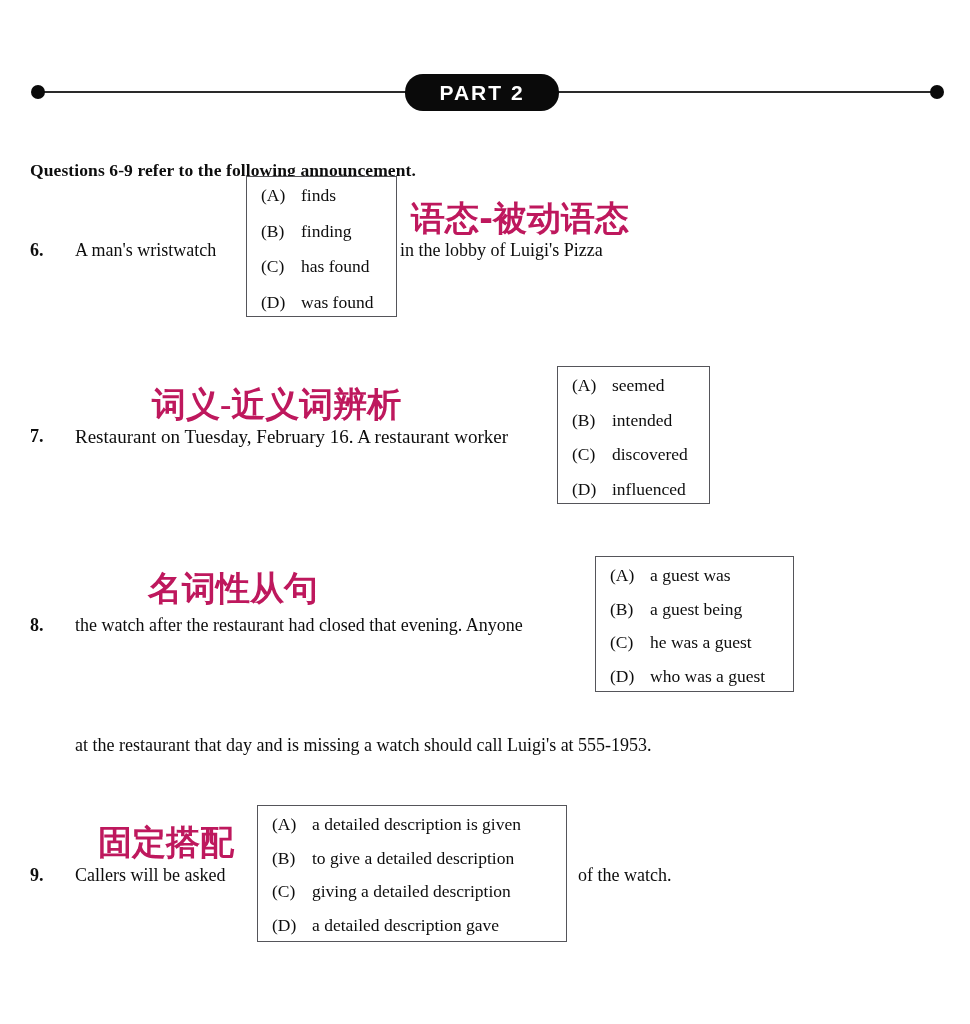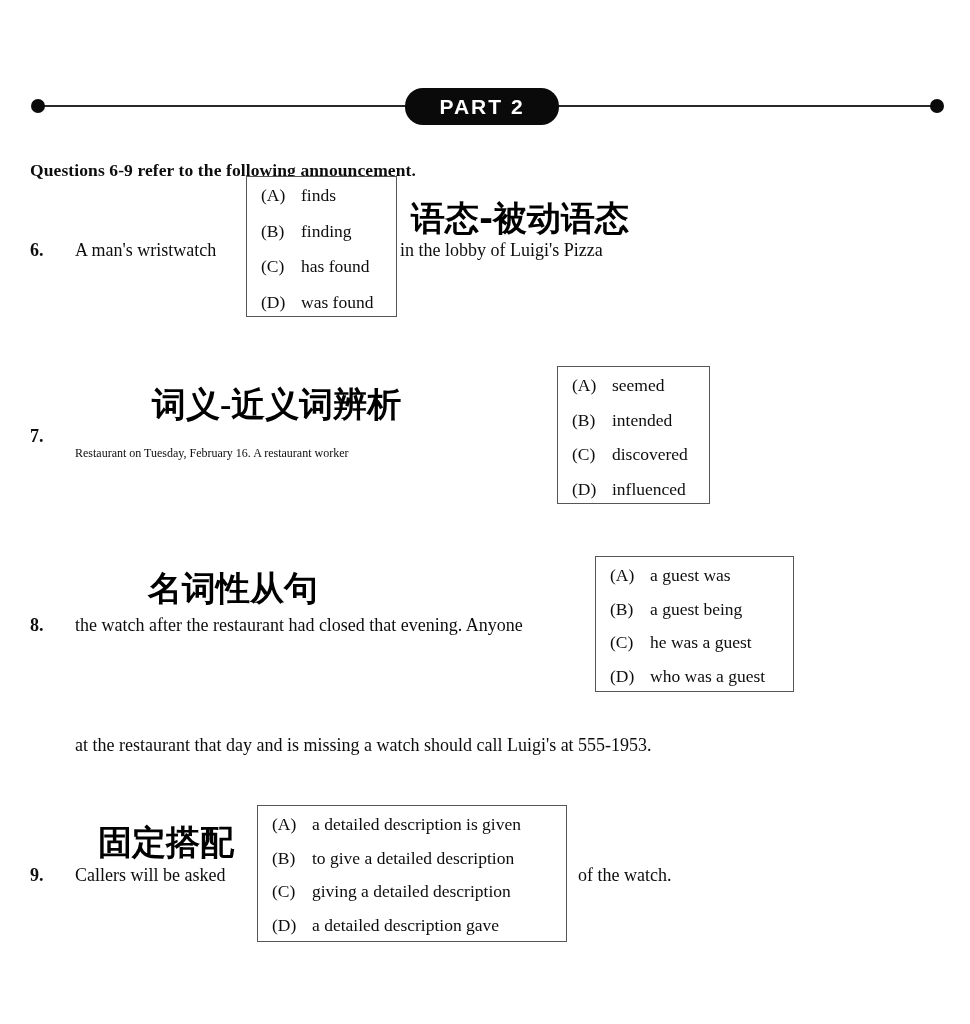--- a/index.html
+++ b/index.html
@@ -13,21 +13,21 @@
     position: relative;
     font-family: "Liberation Serif", "DejaVu Serif", serif;
     color: #0d0d0d;
     overflow: hidden;
   }
 
   
   .part-banner {
     position: absolute;
     left: 0;
-    top: 48px;
+    top: 34px;
     width: 970px;
     height: 46px;
   }
   .banner-rule {
     position: absolute;
     left: 44px;
     top: 57px;
     width: 890px;
     height: 2px;
     background: #2a2a2a;
@@ -95,21 +95,21 @@
   }
   .opt-letter {
     display: inline-block;
     min-width: 40px;
   }
   .opt-text { display: inline-block; }
 
   
   .cn-note {
     position: absolute;
-    color: #000000;
+    color: #be185d;
     font-family: "DejaVu Sans", "Liberation Sans", sans-serif;
     font-weight: bold;
     font-size: 34px;
     letter-spacing: 0px;
     white-space: nowrap;
   }
 
   
   .body-line {
     position: absolute;
@@ -147,21 +147,21 @@
     <span class="opt-letter">(C)</span>
     <span class="opt-text">has found</span>
   </div>
   <div class="opt-line">
     <span class="opt-letter">(D)</span>
     <span class="opt-text">was found</span>
   </div>
 </div>
 
 <div class="q-num" style="left:30px; top:426px;">7.</div>
-<div class="q-text-a" style="left:75px; top:426px; font-size:12px; white-space:nowrap;margin-top:20px;">Restaurant on Tuesday, February 16. A restaurant worker</div>
+<div class="q-text-a" style="left:75px; top:426px; font-size:19px; white-space:nowrap;">Restaurant on Tuesday, February 16. A restaurant worker</div>
 <div class="cn-note" style="left:152px; top:382px;font-family:Liberation Serif, serif;">词义-近义词辨析</div>
 <div class="opt-box" style="left:557px; top:366px; width:153px; height:138px;">
   <div class="opt-line" style="margin-bottom:17px;">
     <span class="opt-letter">(A)</span>
     <span class="opt-text">seemed</span>
   </div>
   <div class="opt-line" style="margin-bottom:17px;">
     <span class="opt-letter">(B)</span>
     <span class="opt-text">intended</span>
   </div>

